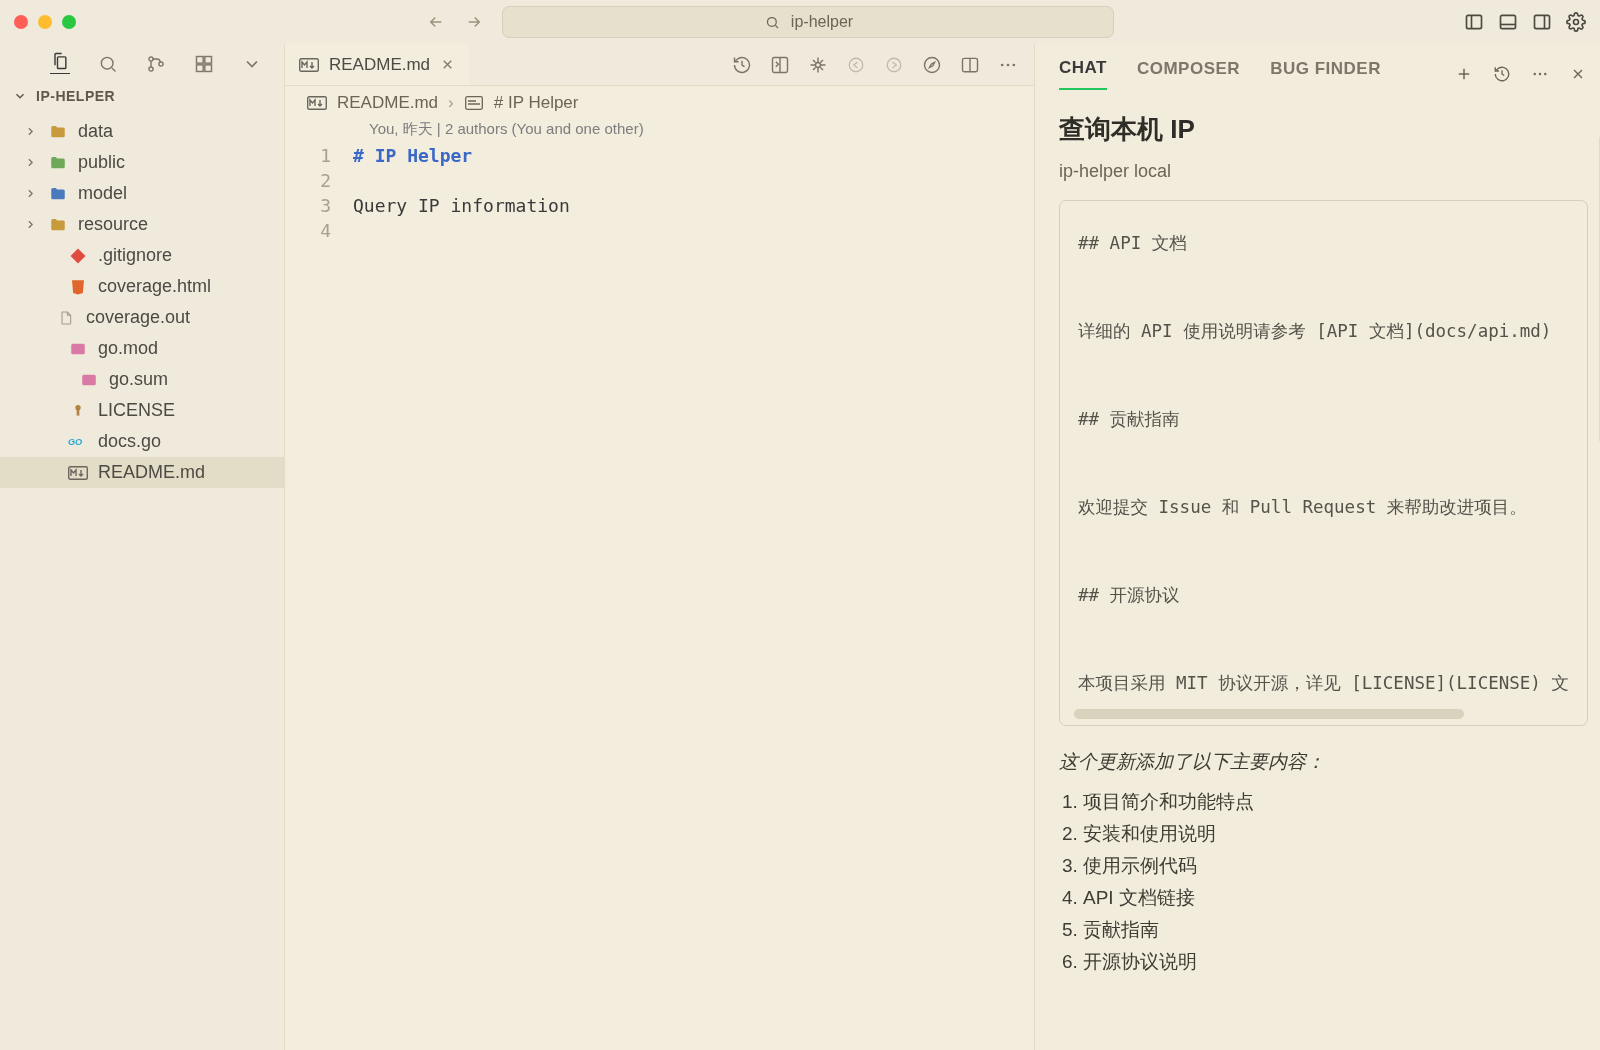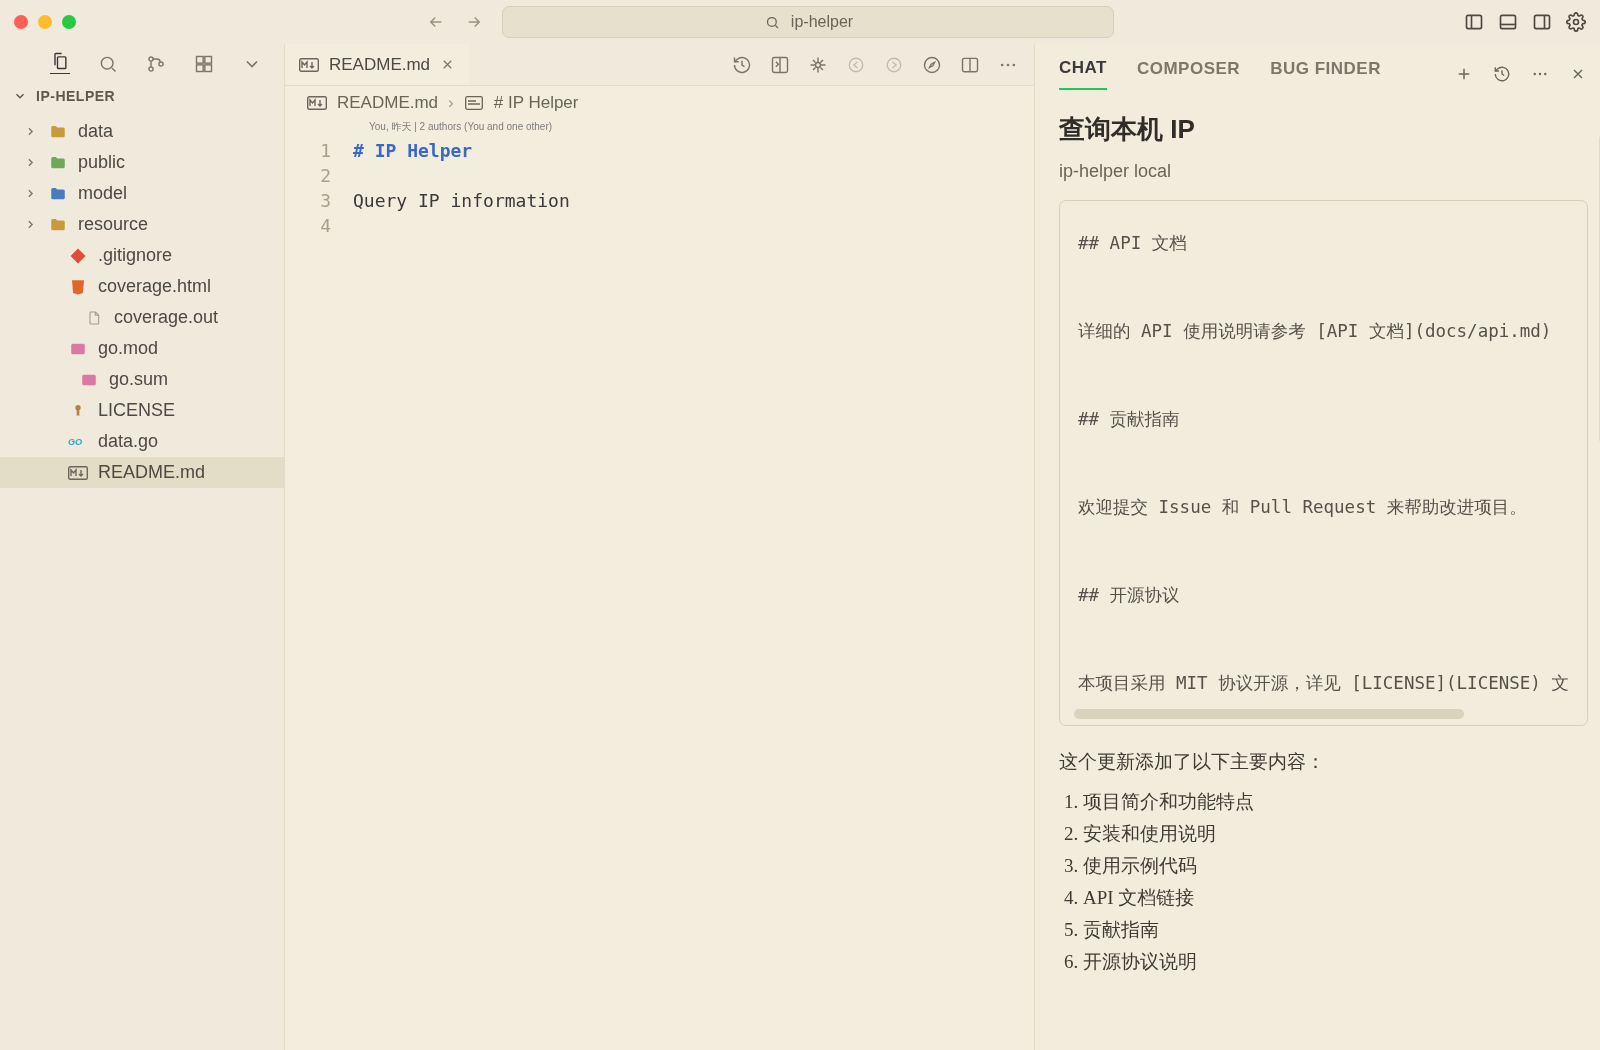--- a/index.html
+++ b/index.html
@@ -91,21 +91,21 @@
   .tab {
     display:flex; align-items:center; gap:10px; height:100%; padding:0 14px;
     background:#f3edde; color:#4c4a44; font-size:17px;
   }
   .tab .close{color:#7b7568;}
   .tab-actions { margin-left:auto; display:flex; gap:18px; padding-right:16px; color:#7b7568;}
   .breadcrumb {
     height:34px; display:flex; align-items:center; gap:10px; padding:0 22px; color:#6b6557; font-size:17px;
   }
   .breadcrumb .sep{color:#a39c88;}
-  .blame { font-size:10px; color:#7d7d7d; padding:0 0 4px 84px; }
+  .blame { font-size:15px; color:#7d7d7d; padding:0 0 4px 84px; }
   .code {
     font-family: ui-monospace, "SF Mono", Menlo, Consolas, monospace;
     font-size:18px; line-height:25px; padding-top:0;
   }
   .code-row{ display:flex; }
   .gutter{ width:68px; text-align:right; color:#a7a08c; padding-right:22px;}
   .code-row .ln{ white-space:pre;}
   .tok-h{ color:#3a68c7; font-weight:600;}
   .code-row.cur .ln{ background:#ebe5d2; display:block; width:100%;}
   .code-body{ flex:1; }
@@ -129,23 +129,23 @@
   .chat-body{ padding:12px 24px 24px 24px; overflow:hidden; color:#3f3c34;}
   .chat-body h2{ font-size:26px; font-weight:700; margin:10px 0 14px; color:#2f2d27;}
   .chat-body .context{ color:#6b6557; font-size:18px; margin-bottom:18px;}
   .codebox{
     border:1px solid #d6cfb9; border-radius:7px; padding:20px 18px;
     font-family: ui-monospace, "SF Mono", Menlo, Consolas, monospace;
     font-size:17.5px; line-height:44px; color:#55524a; background:#f2ecdd;
     white-space:pre; overflow:hidden; position:relative; margin-bottom:22px;
   }
   .codebox .hscroll{ position:absolute; left:14px; bottom:6px; height:10px; width:390px; background:#d9d2bc; border-radius:5px;}
-  .chat-body p{ font-size:19px; line-height:1.5; margin:12px 0; color:#3f3c34;}
+  .chat-body p{ font-size:19px; line-height:1.5; margin:12px 0; color:#3f3c34;font-style:italic;}
   .chat-body ol{ padding-left:24px; }
-  .chat-body ol li{ font-size:19px; margin:6px 0; color:#3f3c34;font-family:Liberation Serif, serif;}
+  .chat-body ol li{ font-size:19px; margin:6px 0; color:#3f3c34;}
   .vscroll{ position:absolute; right:3px; top:90px; width:10px; height:310px; background:#e0d9c3; border-radius:5px;}
 </style>
 </head>
 <body>
 
 <div class="titlebar">
   <div class="traffic">
     <div class="dot red"></div>
     <div class="dot yellow"></div>
     <div class="dot green"></div>
@@ -309,21 +309,21 @@
         </div>
         <div class="tree-row d1" style="padding-left: 44px;">
           <span class="chev"></span>
           <span class="fi html-ico">
             <svg width="18" height="18" viewBox="0 0 24 24" fill="currentColor">
               <path d="M4 3h16l-1.5 17L12 22l-6.5-2z"></path>
             </svg>
           </span>
           <span>coverage.html</span>
         </div>
-        <div class="tree-row d1" style="padding-left: 32px; margin-left: 28px;">
+        <div class="tree-row d1" style="padding-left: 32px;">
           <span class="chev"></span>
           <span class="fi file-ico">
             <svg width="16" height="18" viewBox="0 0 24 24" fill="none" stroke="currentColor" stroke-width="1.6">
               <path d="M14 3H7a1 1 0 0 0-1 1v16a1 1 0 0 0 1 1h11a1 1 0 0 0 1-1V8z"></path>
               <path d="M14 3v5h5"></path>
             </svg>
           </span>
           <span>coverage.out</span>
         </div>
         <div class="tree-row d1" style="padding-left: 44px;">
@@ -354,21 +354,21 @@
           </span>
           <span>LICENSE</span>
         </div>
         <div class="tree-row d1" style="padding-left: 44px;">
           <span class="chev"></span>
           <span class="fi go-ico">
             <svg width="24" height="14" viewBox="0 0 24 14" fill="currentColor">
               <text x="0" y="11" font-size="11" font-weight="700" font-family="sans-serif">GO</text>
             </svg>
           </span>
-          <span>data.go</span>
+          <span>docs.go</span>
         </div>
         <div class="tree-row d1 selected" style="padding-left: 44px;">
           <span class="chev"></span>
           <span class="fi md-ico">
             <svg width="20" height="14" viewBox="0 0 20 14" fill="none" stroke="currentColor" stroke-width="1.4">
               <rect x="0.7" y="0.7" width="18.6" height="12.6" rx="1.5"></rect>
               <path d="M3 10V4l2.5 3L8 4v6M13 4v6m-2-2 2 2 2-2"></path>
             </svg>
           </span>
           <span>README.md</span>

